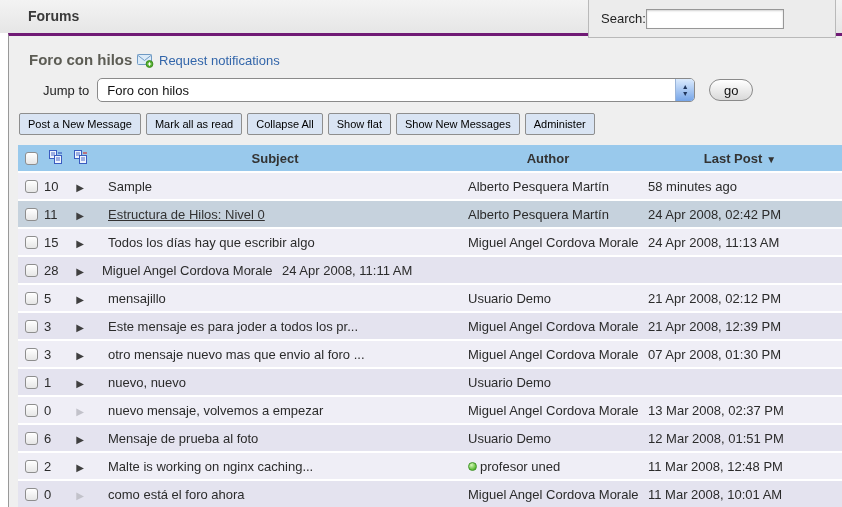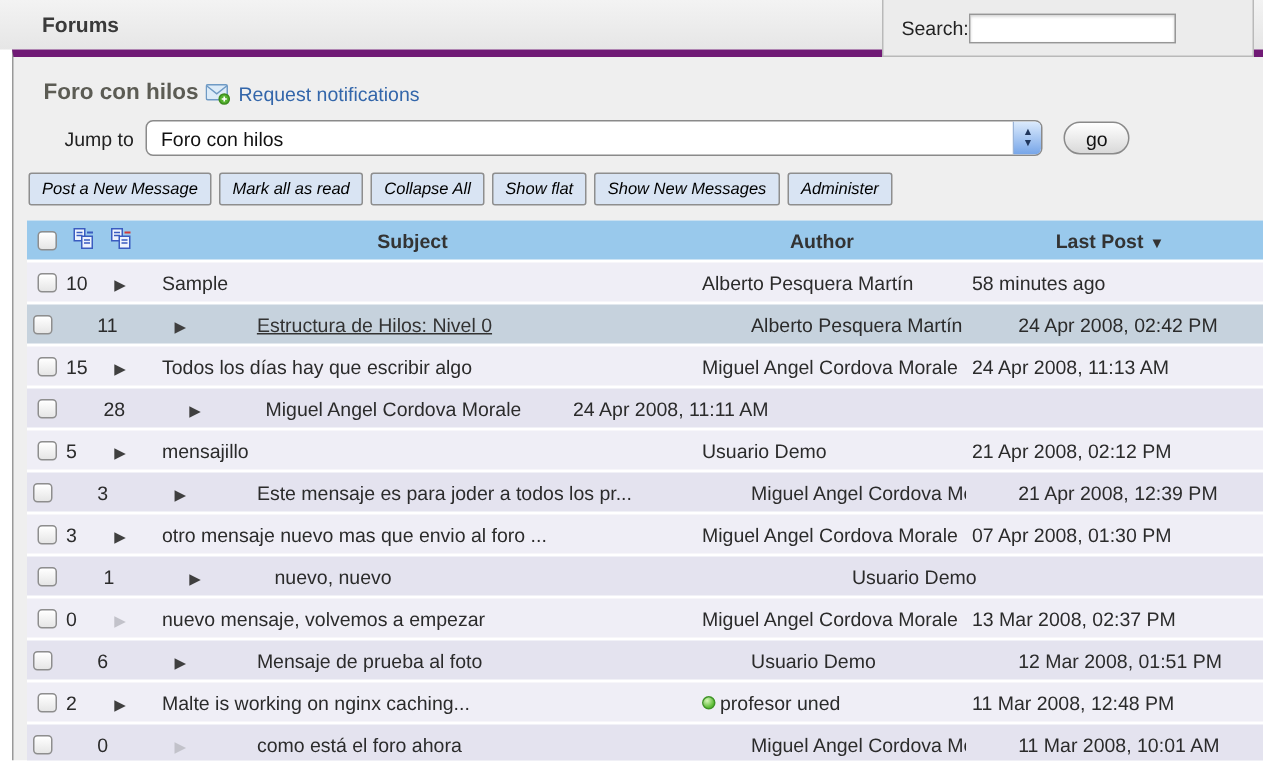--- a/index.html
+++ b/index.html
@@ -13,21 +13,21 @@
   .topbar-title { position:absolute; left:28px; top:8px; font-size:14px; font-weight:bold; color:#3a3a3a; }
   .search-box { position:absolute; right:6px; top:0; width:248px; height:38px;
     background:#ececec; border:1px solid #b9b9b9; border-top:none; z-index:3;
     display:flex; align-items:center; padding-left:12px; }
   .search-label { font-size:13px; color:#222; margin-right:0; }
   .search-input { width:138px; height:20px; border:1px solid #979797; background:#fff;
     font-size:12px; padding:0 4px; box-shadow:inset 0 1px 2px rgba(0,0,0,.18); }
 
   
   .panel { position:absolute; left:8px; top:33px; width:834px; height:474px;
-    background:#efefef; border-top:5px solid #701a75; border-left:1px solid #999; }
+    background:#efefef; border-top:3px solid #701a75; border-left:1px solid #999; }
 
   .forum-heading { position:absolute; top:15px; left:20px; font-size:15px; font-weight:bold; color:#5c5c54; }
   .notif-link { position:absolute; top:17px; left:128px; display:flex; align-items:center; gap:5px;
     font-size:13px; color:var(--link_blue); text-decoration:none; cursor:pointer; }
 
   .jump-row { position:absolute; top:42px; left:34px; display:flex; align-items:center; }
   .jump-label { font-size:13px; color:#222; margin-right:8px; }
   .jump-select { position:relative; width:598px; height:24px; background:#fff;
     border:1px solid #8a8a8a; border-radius:5px; font-size:13px; color:#111;
     display:flex; align-items:center; padding-left:9px; cursor:pointer; }
@@ -35,29 +35,29 @@
     background:linear-gradient(#dcebfd,#76a5e8); border-left:1px solid #9ab4d8;
     border-radius:0 4px 4px 0; display:flex; flex-direction:column;
     align-items:center; justify-content:center; line-height:7px; }
   .stepper span { font-size:7px; color:#20365c; }
   .go-btn { margin-left:14px; width:44px; height:22px; border:1px solid #8a8a8a; border-radius:11px;
     background:linear-gradient(#ffffff,#d9d9d9); font-size:13px; color:#111; cursor:pointer; }
 
   .toolbar { position:absolute; top:77px; left:10px; display:flex; gap:5px; }
   .tbtn { height:22px; padding:0 8px; font-size:11px; color:#000; cursor:pointer;
     background:var(--btn_bg); border:1px solid #8e8e8e; border-radius:2px;
-    font-family:"Liberation Sans", sans-serif;font-style:italic; }
+    font-family:"Liberation Sans", sans-serif; }
 
   
   .ttable { position:absolute; top:109px; left:9px; width:824px; background:#fff; }
   .thead { display:flex; align-items:center; height:26px; background:var(--header_blue);
     font-size:13px; font-weight:bold; color:#333; margin-bottom:2px; }
   .trow { display:flex; align-items:center; height:26px; background:var(--row_light);
     font-size:13px; color:#2b2b2b; margin-bottom:2px; }
-  .trow.alt { background:var(--row_dark);gap:25px; }
+  .trow.alt { background:var(--row_dark); }
   .trow.selected { background:var(--row_selected); }
 
   .c-check { width:26px; display:flex; justify-content:center; }
   .c-count { width:24px; text-align:left; }
   .c-tri { width:24px; text-align:center; }
   .c-subject { width:366px; padding-left:16px; white-space:nowrap; overflow:hidden; }
   .c-author { width:180px; padding-left:10px; white-space:nowrap; overflow:hidden;
     display:flex; align-items:center;text-align:right; }
   .c-lastpost { width:204px; padding-left:10px; white-space:nowrap; }
   .h-center { text-align:center; padding-left:0; display:block; }

